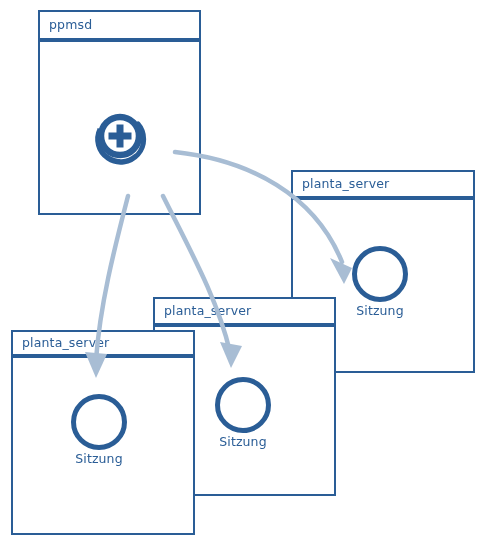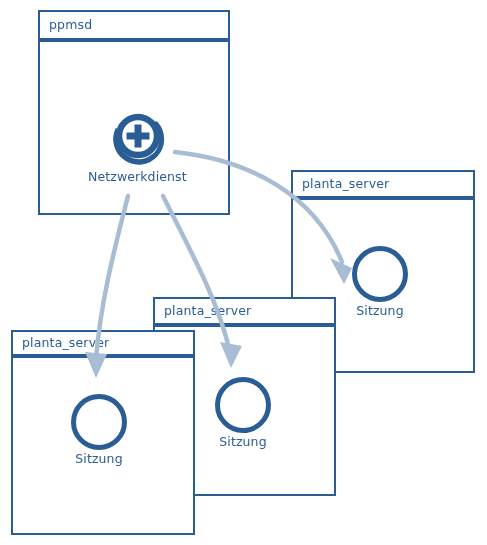--- a/index.html
+++ b/index.html
@@ -97,38 +97,37 @@
     width: 487px;
     height: 545px;
     pointer-events: none;
   }
 </style>
 </head>
 <body>
 
 <div id="diagram-root">
 
-  <div class="window" style="left:38px; top:10px; width:192px; height:205px;">
+  <div class="window" style="left:38px; top:10px; width:163px; height:205px;">
     <div class="window-titlebar" style="height:30px;">
       <span class="window-title-text">ppmsd</span>
     </div>
     <div class="window-body" style="top:30px; height:175px;"></div>
     <div class="node-figure" style="left:50px; top:100px;">
       <span>
         <svg class="service-icon" viewBox="0 0 62 58" xmlns="http://www.w3.org/2000/svg">
 
           <path d="M 50 14 A 23 23 0 1 1 12 19 A 23 23 0 0 0 48 46" fill="none" stroke="#2a5d96" stroke-width="5" stroke-linecap="round"></path>
 
           <circle cx="32" cy="26" r="19" fill="none" stroke="#2a5d96" stroke-width="6.5"></circle>
 
           <rect x="28.5" y="14.5" width="7" height="23" fill="#2a5d96"></rect>
           <rect x="20.5" y="22.5" width="23" height="7" fill="#2a5d96"></rect>
         </svg>
       </span>
-      <span class="node-label">Netzwerkdienst</span>
     </div>
   </div>
 
   <div class="window" style="left:291px; top:170px; width:184px; height:203px;">
     <div class="window-titlebar" style="height:28px;">
       <span class="window-title-text">planta_server</span>
     </div>
     <div class="window-body" style="top:28px; height:175px;"></div>
     <div class="node-figure" style="left:61px; top:76px;">
       <span class="sitzung-ring"></span>

